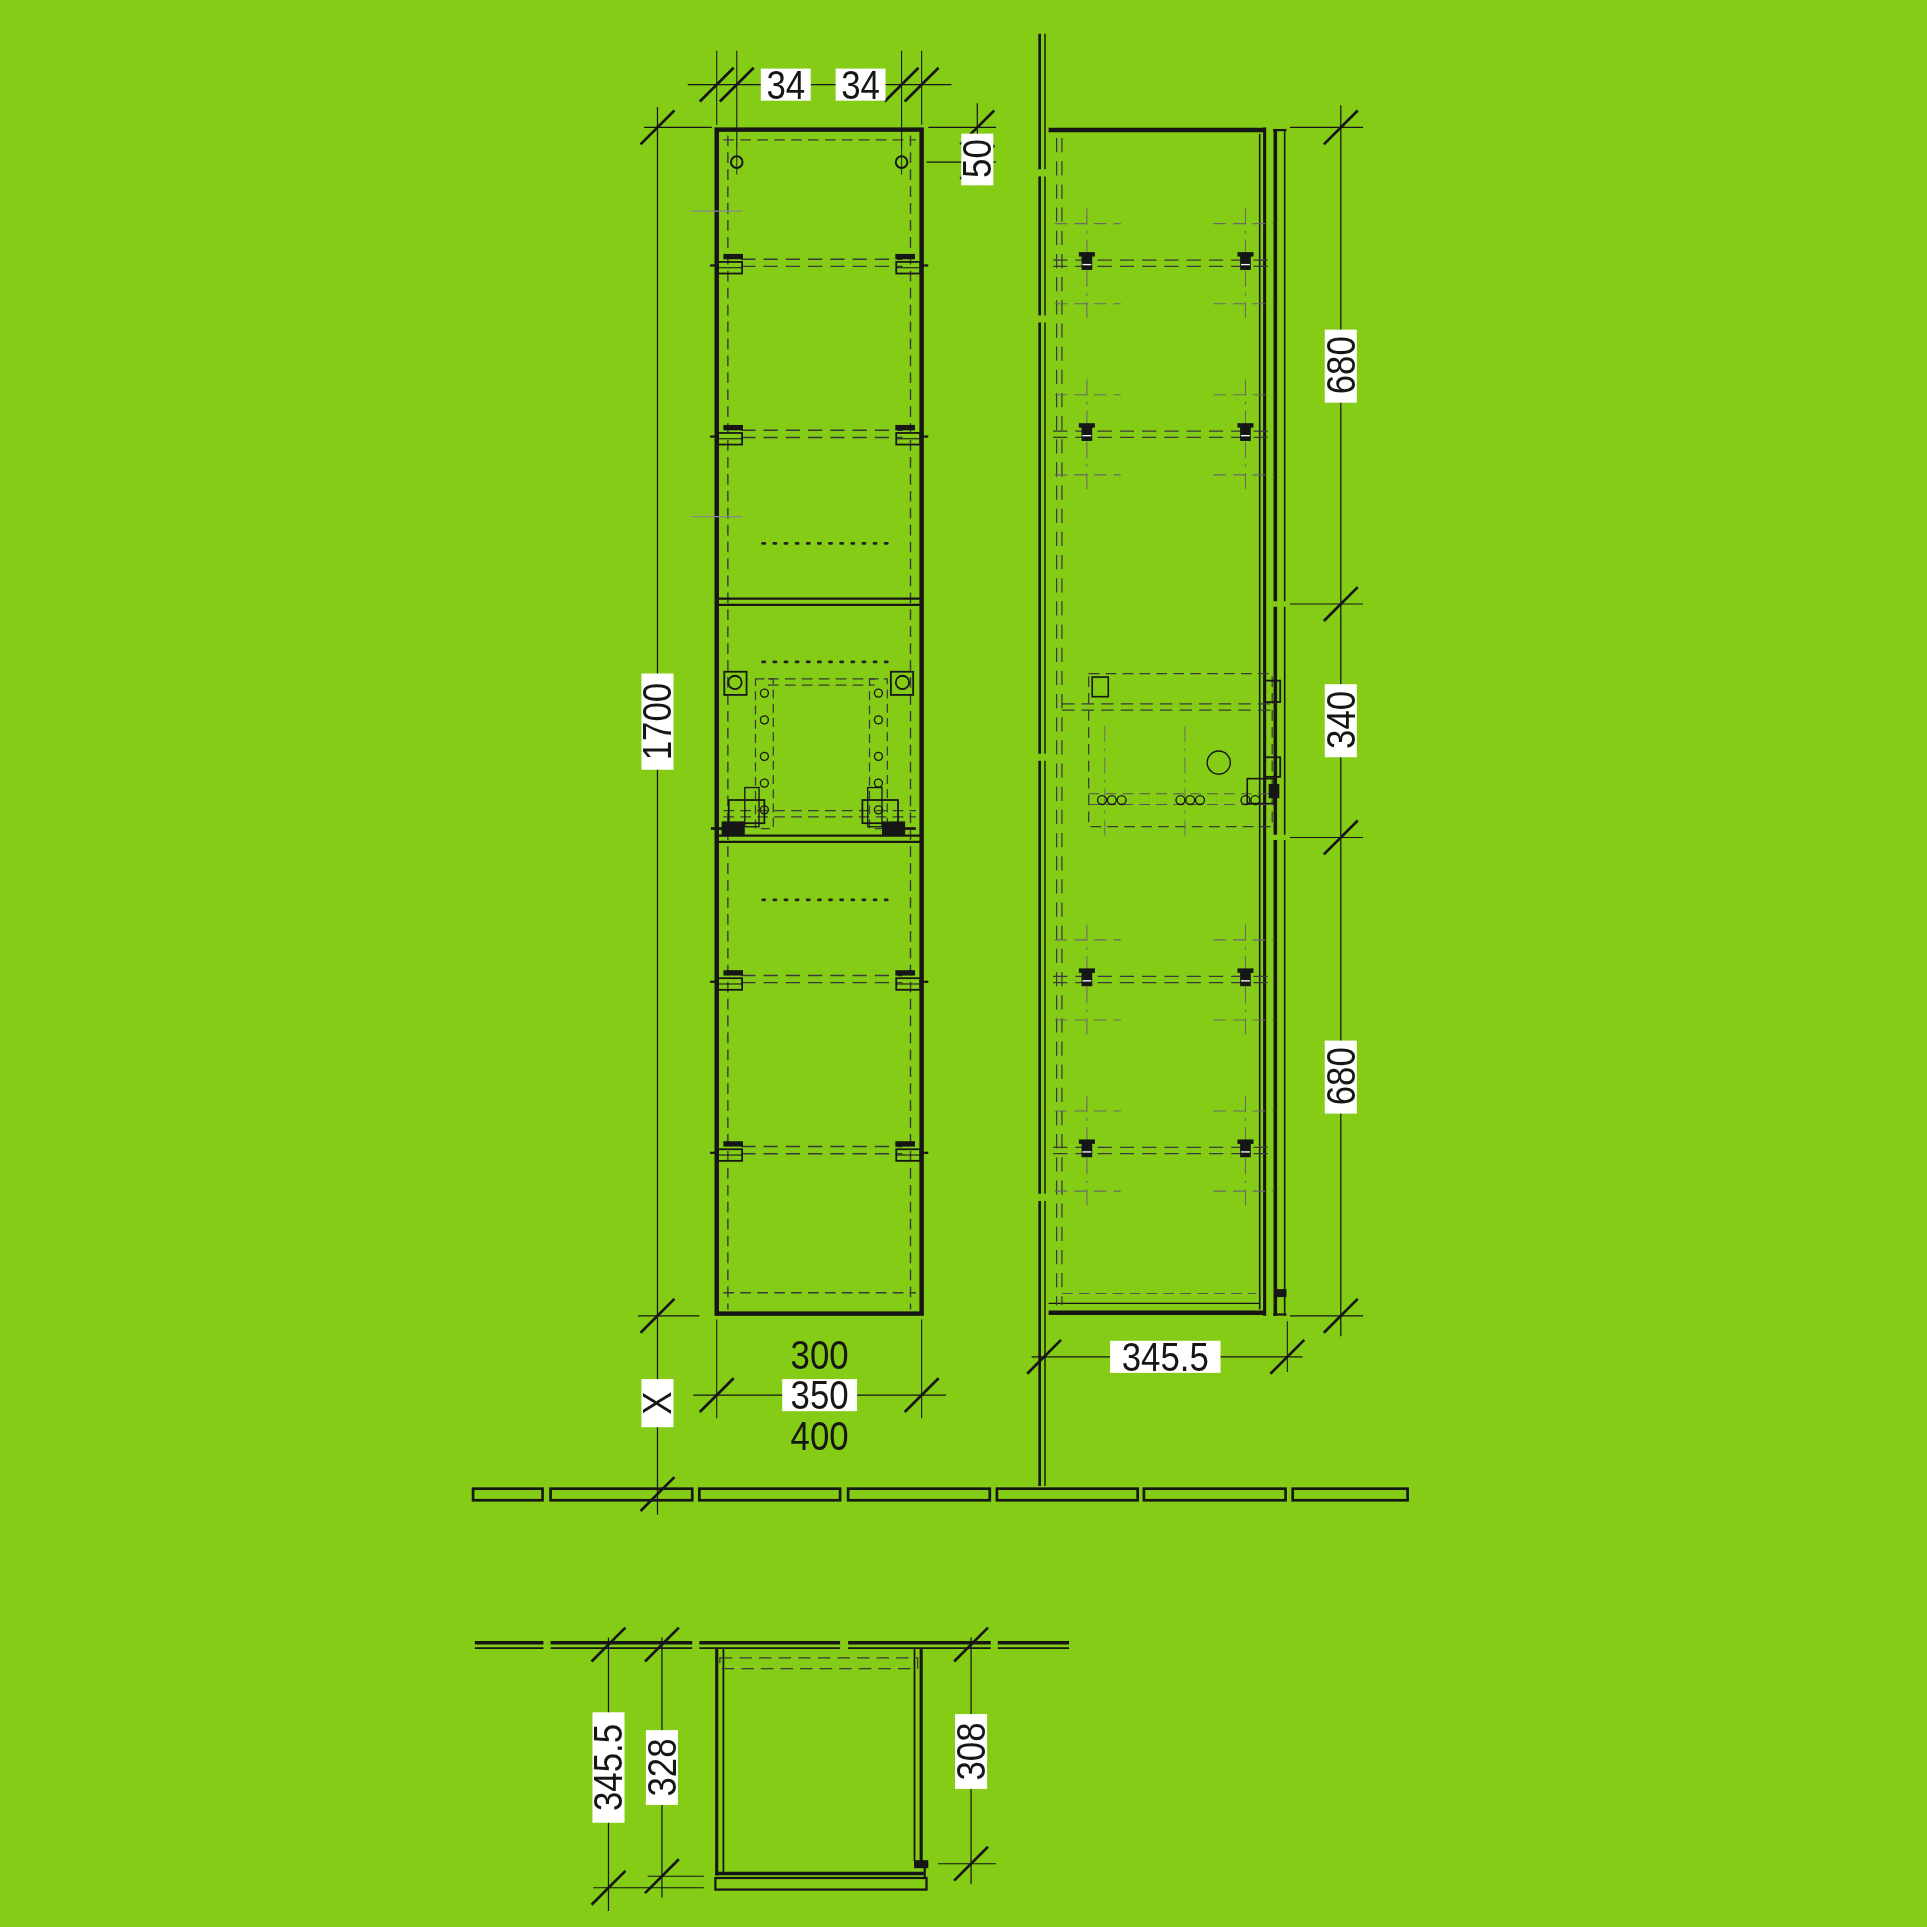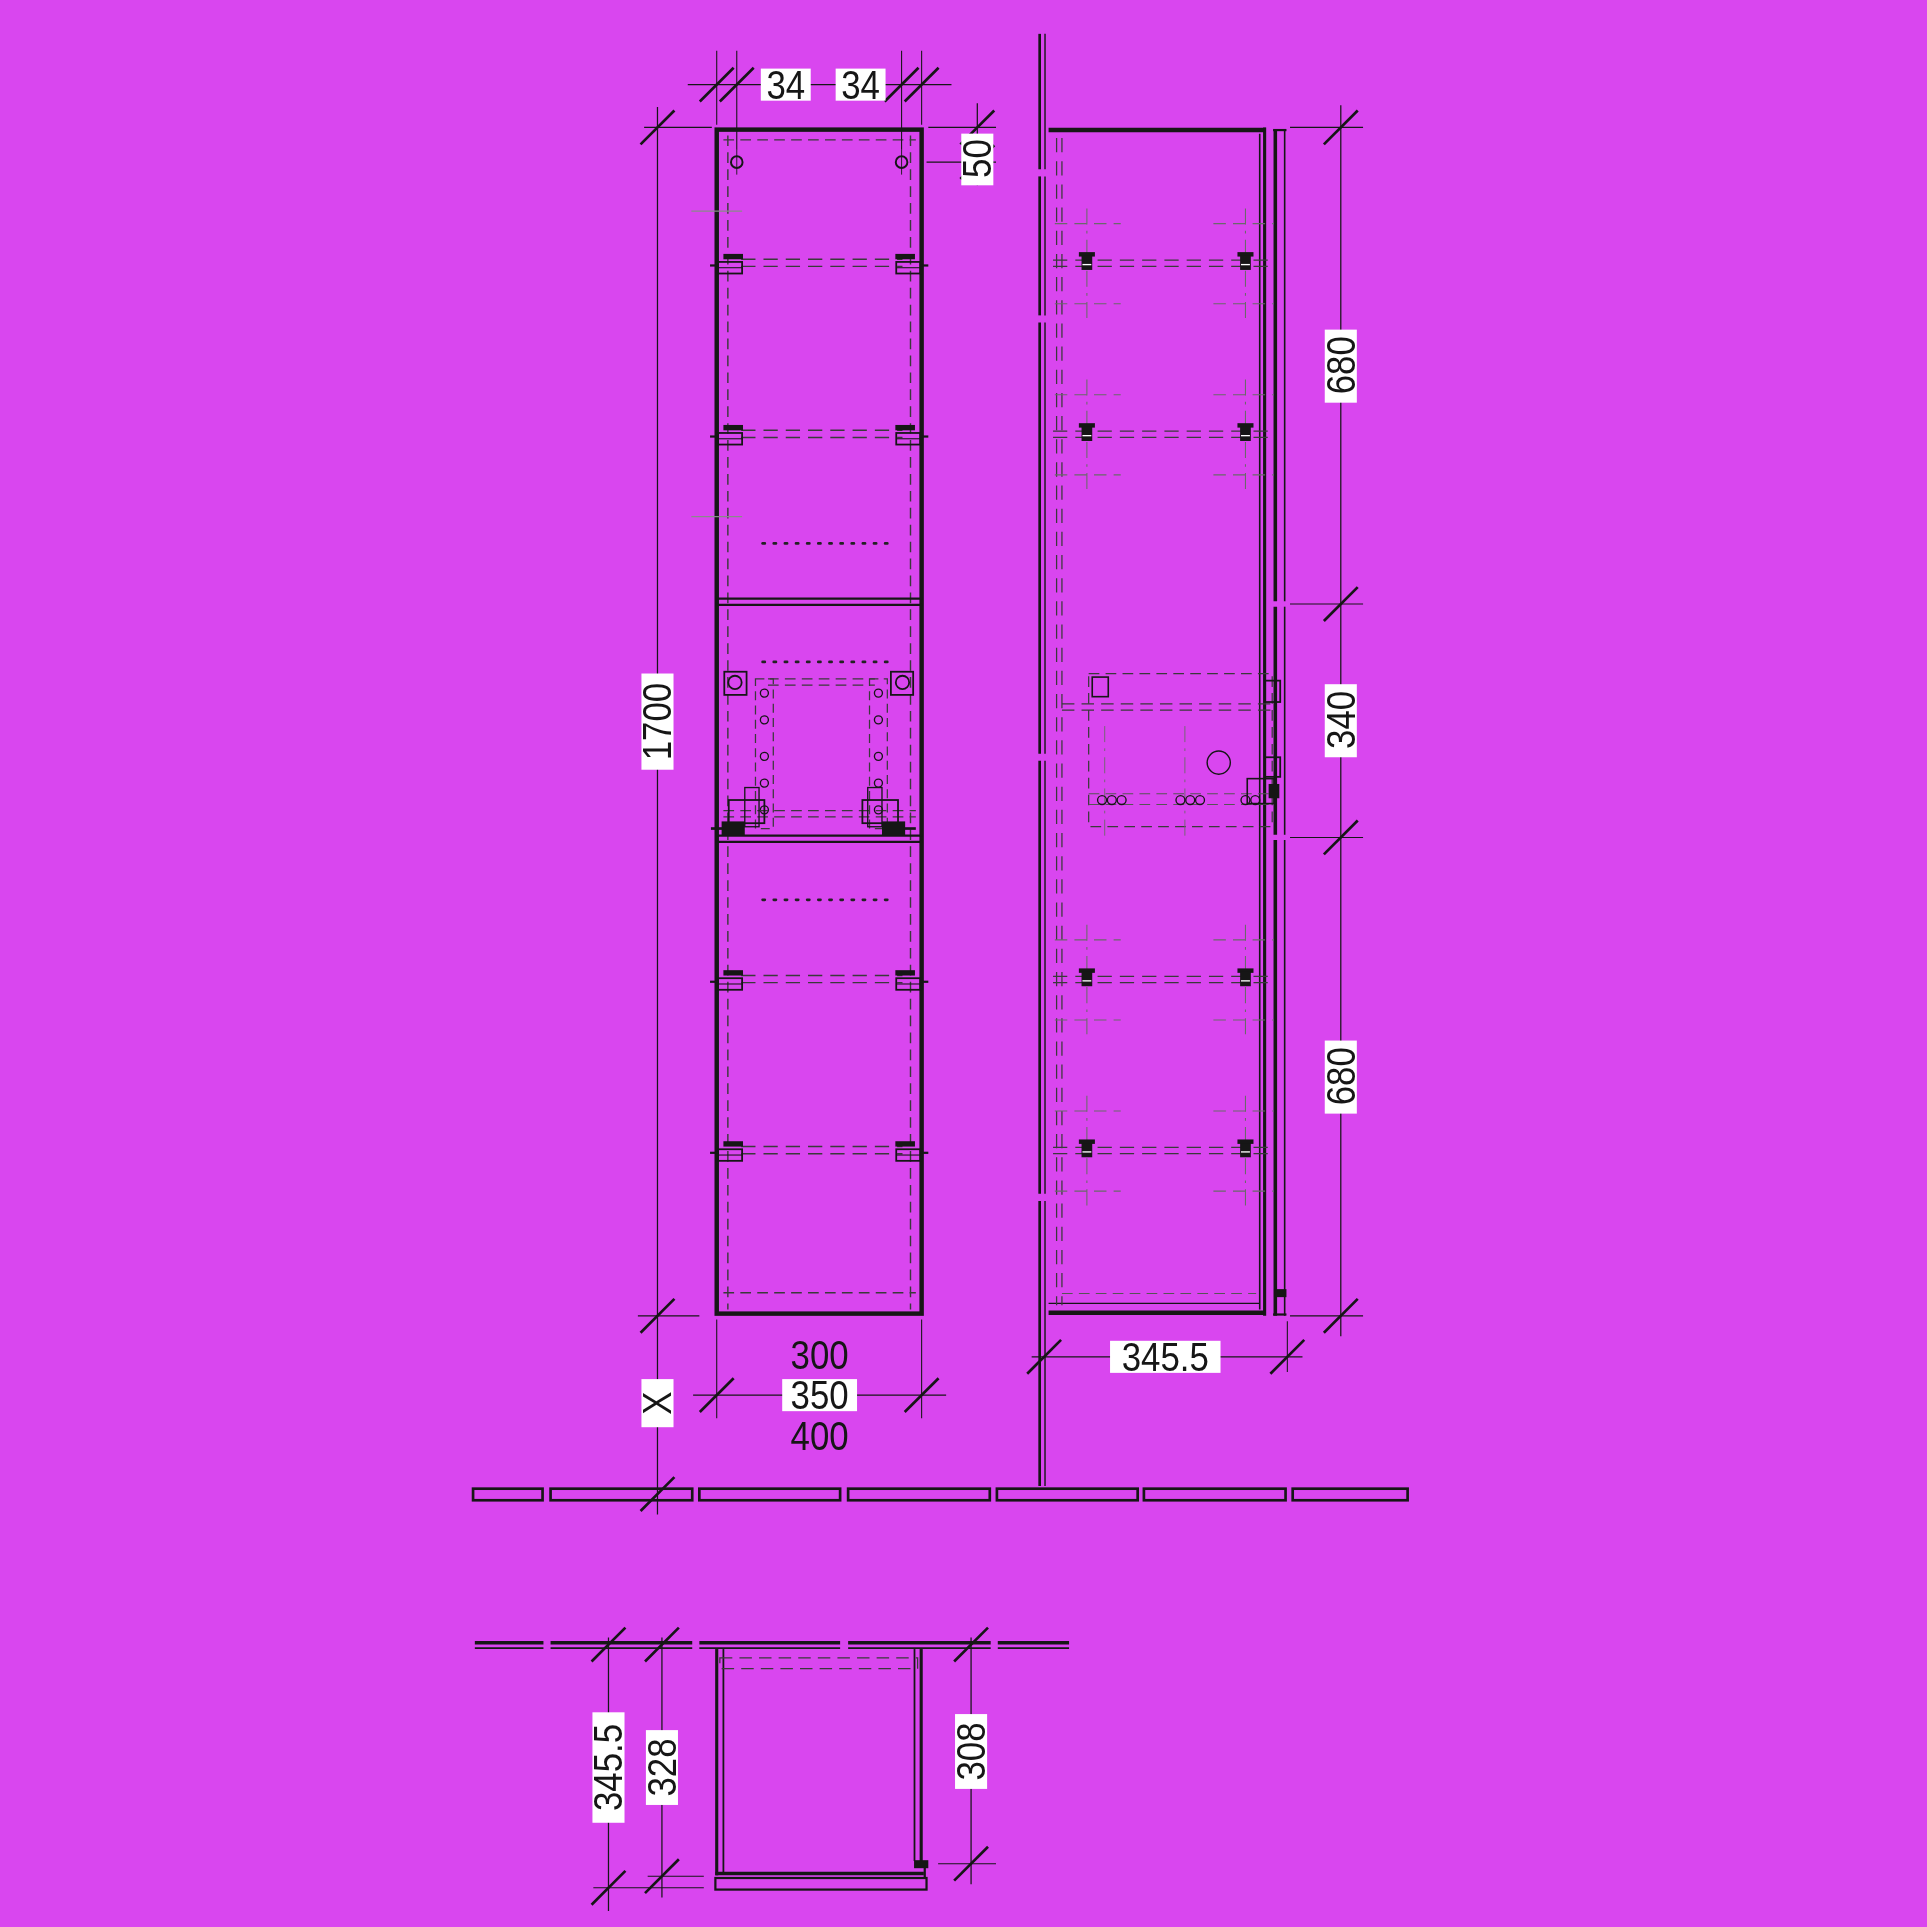--- a/index.html
+++ b/index.html
@@ -1,16 +1,16 @@
 <!DOCTYPE html>
 <html style="font-size:14.3px"><head>
 <meta charset="utf-8">
 <style>
   html,body{margin:0;padding:0;background:#fff;}
-  .canvas{position:relative;width:1927px;height:1927px;background:#d946ef;overflow:hidden;
+  .canvas{position:relative;width:1927px;height:1927px;background:#84cc16;overflow:hidden;
           font-family:"Liberation Sans", sans-serif;}
   svg{position:absolute;left:0;top:0;}
   text{fill:#161616;font-family:"Liberation Sans", sans-serif;font-size:46px;}
 </style>
 </head>
 <body>
 
 <div class="canvas">
 <svg width="1927" height="1927" viewBox="0 0 2163 2163">
 <defs>

